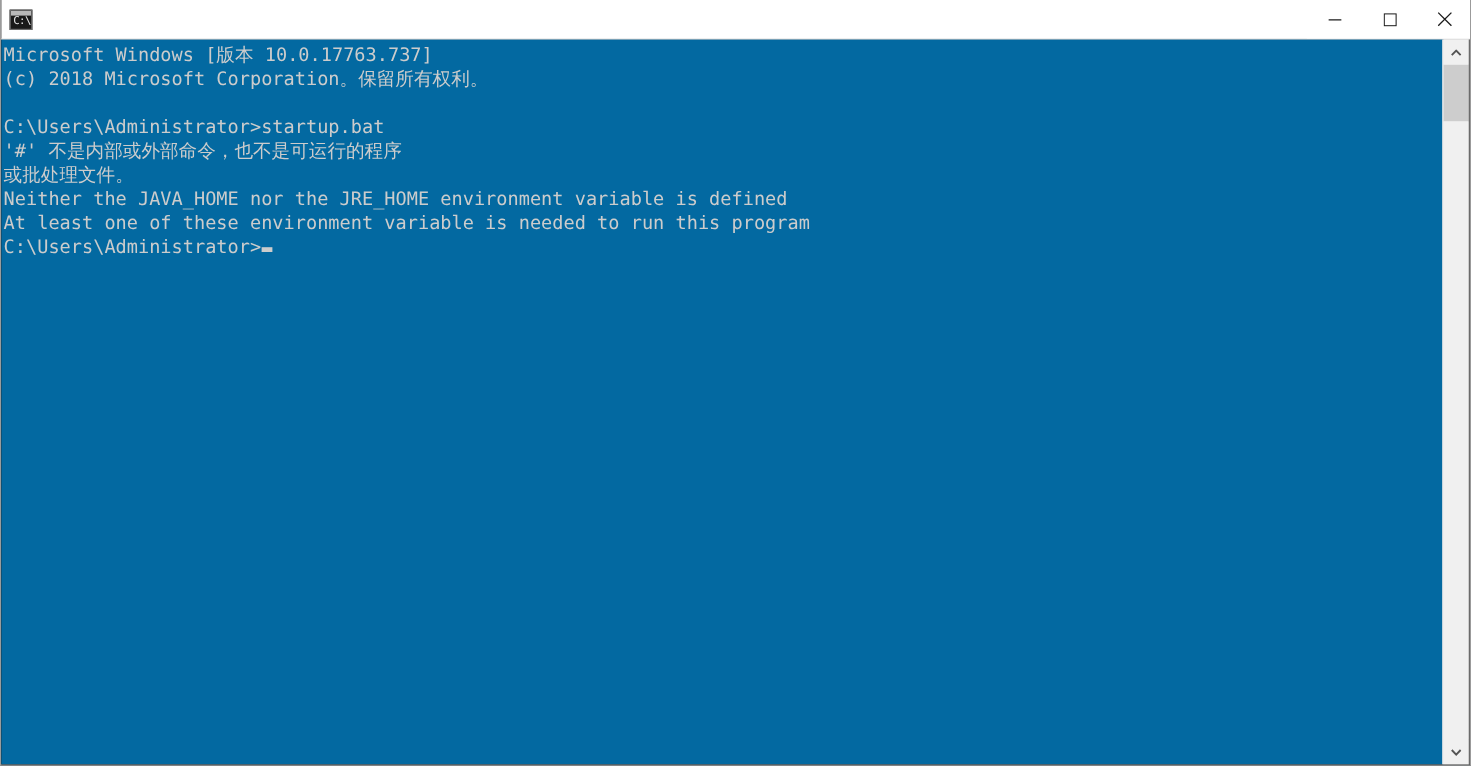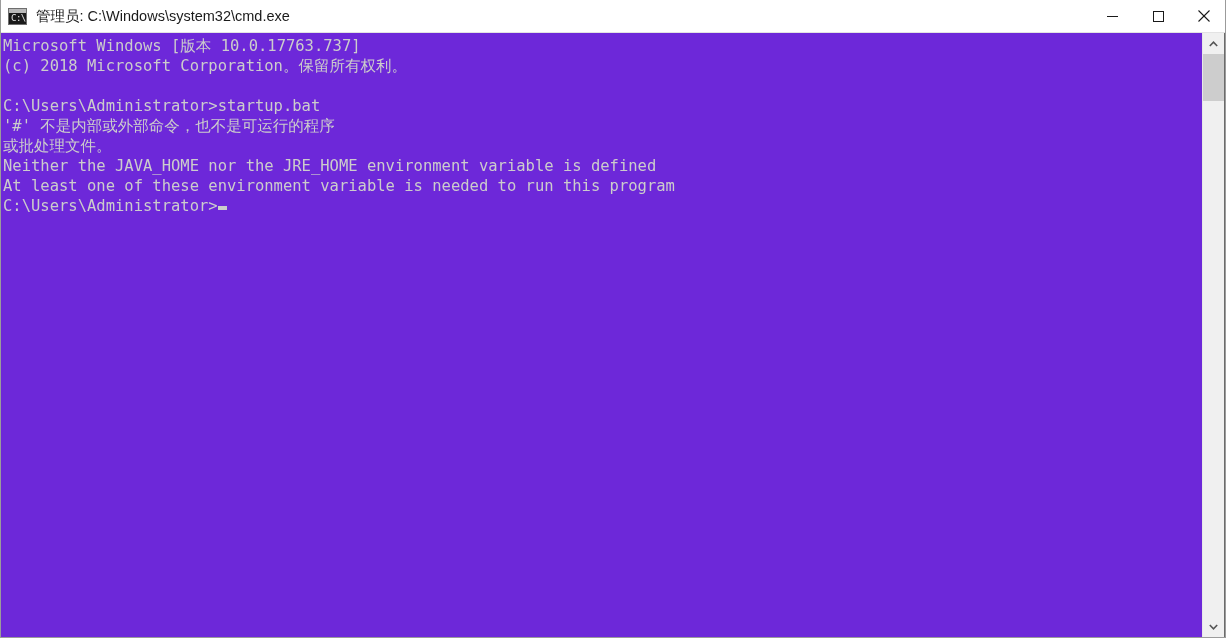--- a/index.html
+++ b/index.html
@@ -98,21 +98,21 @@
   }
   .win-btn svg { display: block; }
 
   
   .console {
     position: absolute;
     top: 33px;
     left: 0;
     width: 1202px;
     height: 604px;
-    background: #6d28d9;
+    background: #0369a1;
     overflow: hidden;
   }
   .console-text {
     margin: 0;
     padding: 3px 0 0 2px;
     font-family: "DejaVu Sans Mono", monospace;
     font-size: 15.5px;
     line-height: 20px;
     color: #cccccc;
     white-space: pre;
@@ -199,21 +199,20 @@
 <body>
 
 <div class="window">
 
   <div class="titlebar">
     <div class="title-left">
       <div class="app-icon">
         <div class="icon-bar"></div>
         <div class="icon-txt">C:\</div>
       </div>
-      <div class="title-text">管理员: C:\Windows\system32\cmd.exe</div>
     </div>
     <div class="win-buttons">
       <div class="win-btn">
         <svg width="11" height="11" viewBox="0 0 11 11">
           <line x1="0" y1="5.5" x2="11" y2="5.5" stroke="#1a1a1a" stroke-width="1"></line>
         </svg>
       </div>
       <div class="win-btn">
         <svg width="11" height="11" viewBox="0 0 11 11">
           <rect x="0.5" y="0.5" width="10" height="10" fill="none" stroke="#1a1a1a" stroke-width="1"></rect>

